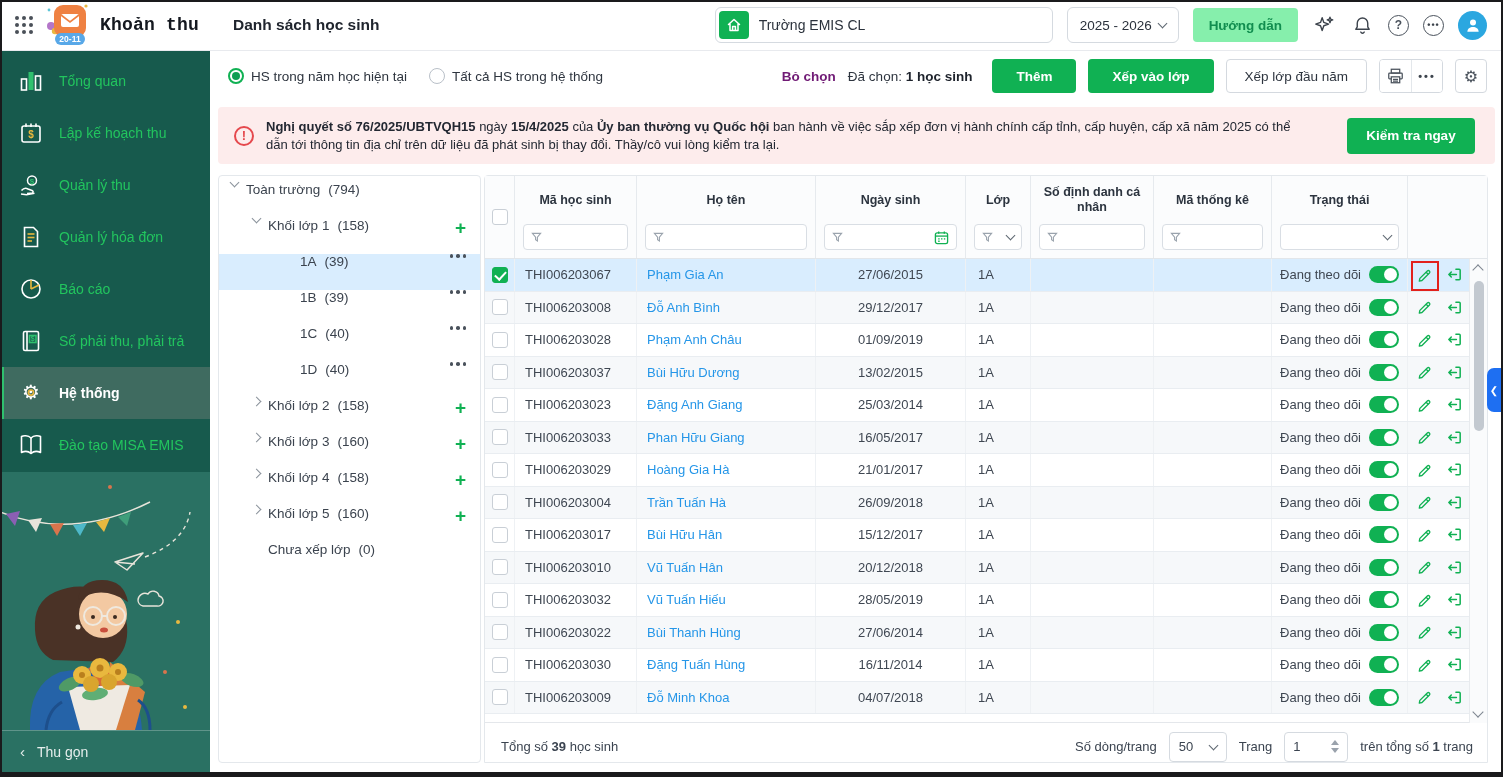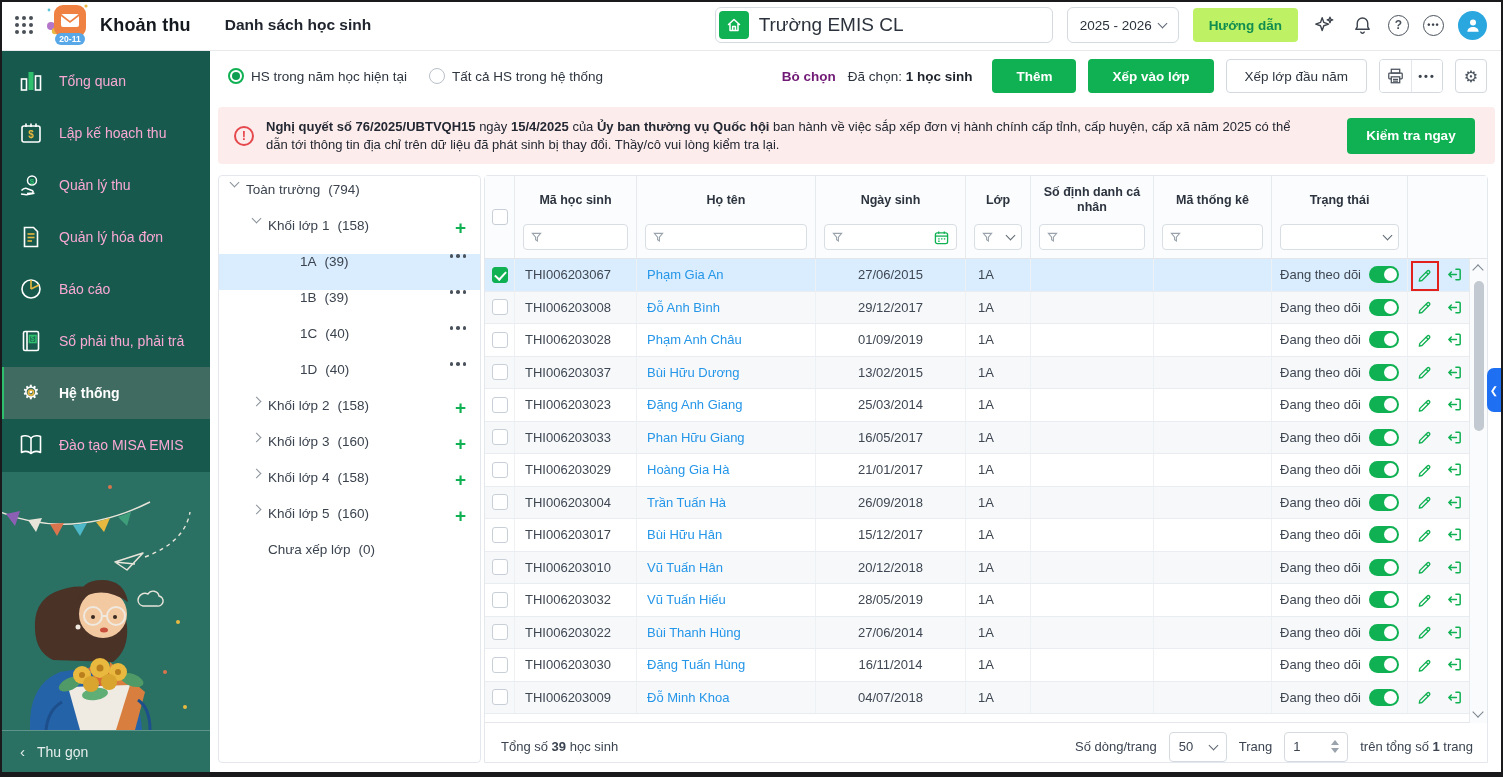--- a/index.html
+++ b/index.html
@@ -8,37 +8,37 @@
   .win-border { position:absolute; background:#1a1a1c; z-index:60; }
   .wb-top{top:0;left:0;right:0;height:2px} .wb-left{top:0;left:0;bottom:0;width:2px}
   .wb-right{top:0;right:0;bottom:0;width:2px} .wb-bottom{bottom:0;left:0;right:0;height:5px}
 
   
   .topbar { position:absolute; left:0; top:0; width:1503px; height:51px; background:#fff; border-bottom:1px solid #e8eaee; display:flex; align-items:center; padding:0 16px 0 14px; z-index:20; }
   .grid-dots { width:20px; height:20px; position:relative; margin-right:12px; cursor:pointer; }
   .grid-dots i { position:absolute; left:1px; top:1px; width:4px; height:4px; border-radius:50%; background:#4a5058;
     box-shadow:7px 0 0 #4a5058,14px 0 0 #4a5058,0 7px 0 #4a5058,7px 7px 0 #4a5058,14px 7px 0 #4a5058,0 14px 0 #4a5058,7px 14px 0 #4a5058,14px 14px 0 #4a5058; }
   .logo { width:44px; height:46px; margin-right:10px; flex:none; }
-  .app-title { font-size:18px; font-weight:bold; color:#14181f; letter-spacing:.2px; }
+  .app-title { font-size:18px; font-weight:bold; color:#14181f; letter-spacing:.2px;font-family:Liberation Mono, monospace; }
   .page-title { font-size:15.5px; font-weight:bold; color:#20252e; margin-left:34px; }
   .tb-right { margin-left:auto; display:flex; align-items:center; gap:14px; }
   .school-box { width:338px; height:36px; border:1px solid #d5dae0; border-radius:6px; display:flex; align-items:center; background:#fff; padding:3px; gap:10px; }
   .home-btn { width:30px; height:28px; background:#10b153; border-radius:4px; display:flex; align-items:center; justify-content:center; flex:none; }
-  .school-name { font-size:19px; color:#2b323c; }
+  .school-name { font-size:14px; color:#2b323c; }
   .year-select { width:112px; height:36px; border:1px solid #d5dae0; border-radius:6px; display:flex; align-items:center; justify-content:space-between; padding:0 12px; font-size:13.5px; color:#2b323c; }
-  .guide-btn { height:34px; padding:0 16px; background:#bef264; border:none; border-radius:4px; color:#118d4f; font-weight:bold; font-size:13.5px; cursor:pointer; }
+  .guide-btn { height:34px; padding:0 16px; background:#86efac; border:none; border-radius:4px; color:#118d4f; font-weight:bold; font-size:13.5px; cursor:pointer; }
   .tb-icon { width:24px; height:24px; display:flex; align-items:center; justify-content:center; cursor:pointer; }
   .circ { width:21px; height:21px; border:1.6px solid #4a525c; border-radius:50%; display:flex; align-items:center; justify-content:center; font-size:12px; font-weight:bold; color:#4a525c; }
   .avatar { width:29px; height:29px; border-radius:50%; background:#2ba7e0; display:flex; align-items:center; justify-content:center; }
   .chev-dn { width:7px; height:7px; border-right:1.6px solid #5d6670; border-bottom:1.6px solid #5d6670; transform:rotate(45deg); margin-top:-3px; }
 
   
   .sidebar { position:absolute; left:0; top:51px; width:210px; bottom:0; background:#175a4d; z-index:10; }
   .sb-items { padding-top:4px; }
-  .sb-item { height:52px; display:flex; align-items:center; gap:15px; padding-left:14px; border-left:4px solid transparent; color:#f9a8d4; font-size:14px; cursor:pointer; }
+  .sb-item { height:52px; display:flex; align-items:center; gap:15px; padding-left:14px; border-left:4px solid transparent; color:#22c55e; font-size:14px; cursor:pointer; }
   .sb-item.active { background:#3f6b60; border-left-color:#2fc06e; font-weight:bold; color:#fff; }
   .sb-icon { width:26px; height:26px; display:flex; align-items:center; justify-content:center; flex:none; }
   .illustration { position:absolute; left:0; bottom:47px; width:210px; height:258px; }
   .collapse-bar { position:absolute; left:0; bottom:5px; width:210px; height:42px; border-top:1px solid rgba(255,255,255,.25); display:flex; align-items:center; gap:12px; padding-left:20px; color:rgba(255,255,255,.88); font-size:14px; cursor:pointer; background:#2a7163; }
   .collapse-chev { font-size:15px; line-height:1; }
 
   
   .toolbar { position:absolute; left:210px; top:51px; right:0; height:50px; background:#fff; display:flex; align-items:center; padding:0 16px 0 18px; z-index:5; }
   .radio-item { display:flex; align-items:center; gap:7px; margin-right:22px; cursor:pointer; color:#2e353f; font-size:13.5px; }
   .radio { width:16px; height:16px; border-radius:50%; border:1.5px solid #b9c0c8; background:#fff; position:relative; flex:none; }

